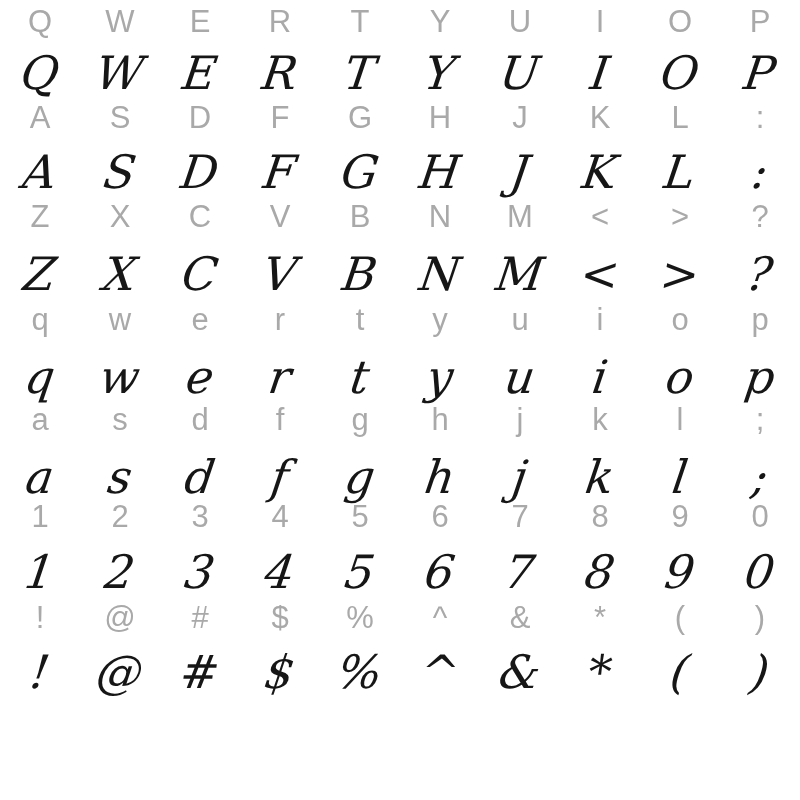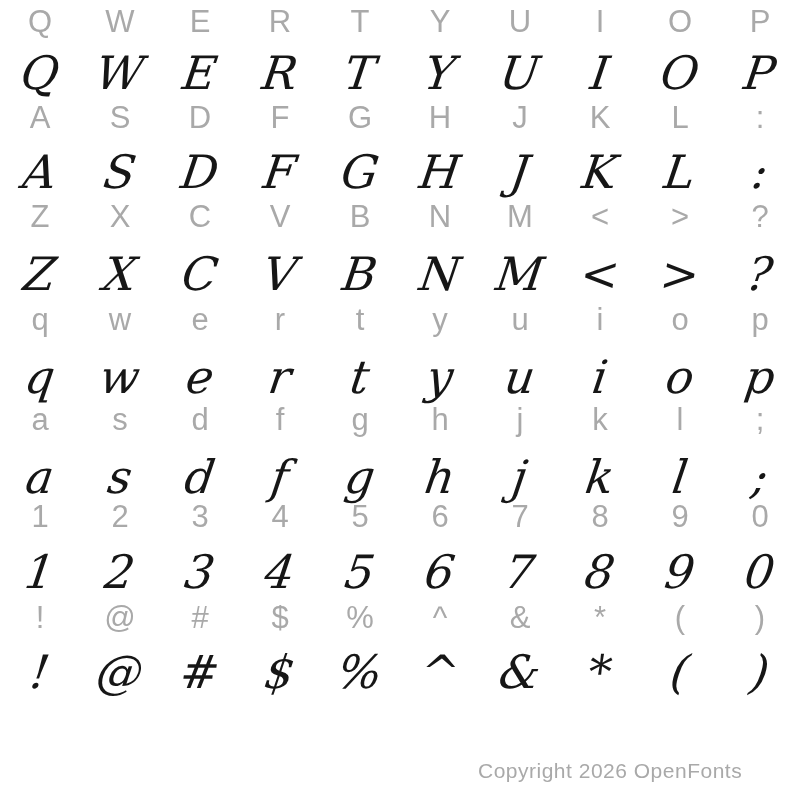--- a/index.html
+++ b/index.html
@@ -230,15 +230,14 @@
       <span class="glyph-cell">#</span>
       <span class="glyph-cell">$</span>
       <span class="glyph-cell">%</span>
       <span class="glyph-cell">^</span>
       <span class="glyph-cell">&amp;</span>
       <span class="glyph-cell">*</span>
       <span class="glyph-cell">(</span>
       <span class="glyph-cell">)</span>
     </div>
 
-  <div class="footer-copyright">Copyright 2026 OpenFonts</div>
 
 </div>
 
 </body></html>

